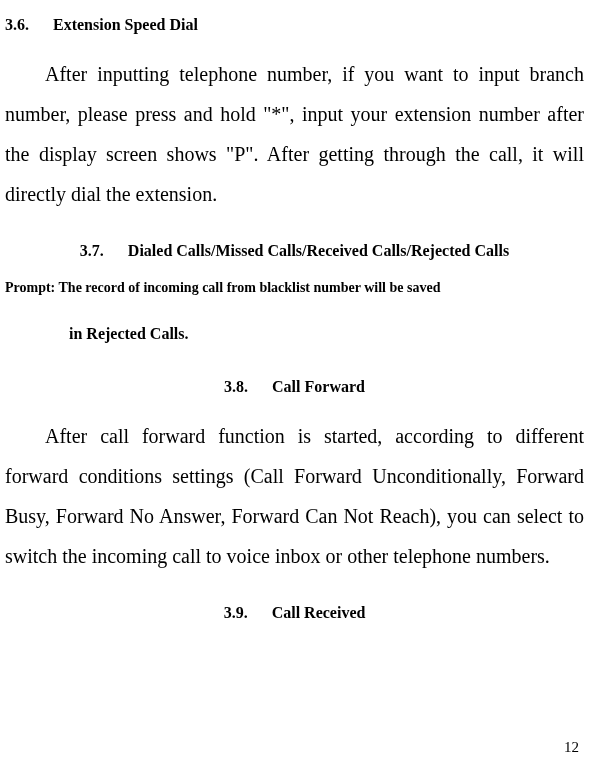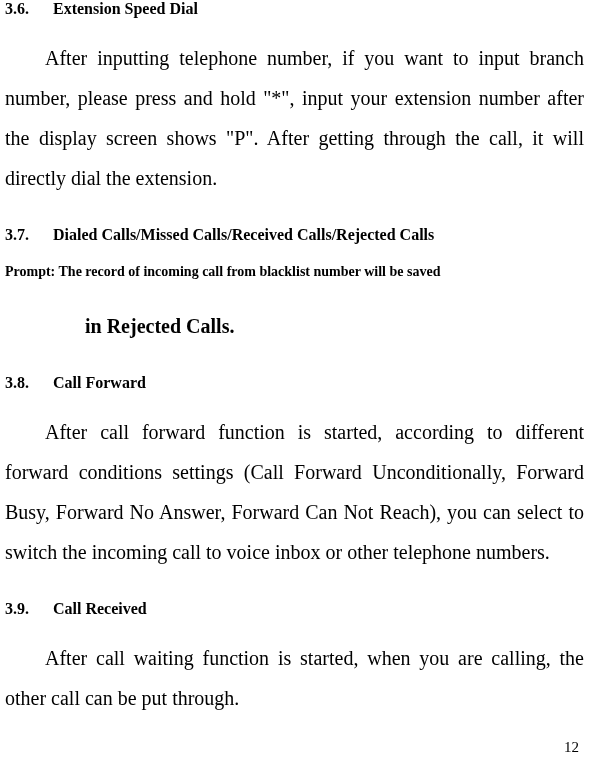--- a/index.html
+++ b/index.html
@@ -7,55 +7,56 @@
       padding: 0;
       font-family: "Times New Roman", Times, serif;
       background: #fff;
       color: #000;
       width: 589px;
       height: 768px;
       position: relative;
       box-sizing: border-box;
     }
     .page {
-      padding: 0 5px;
+      padding: 16px 5px;
       box-sizing: border-box;
     }
     .section-heading {
       font-weight: bold;
       font-size: 16px;
       margin-top: 0;
       margin-bottom: 12px;
     }
     .section-heading-spaced {
       font-weight: bold;
       font-size: 16px;
       margin-top: 28px;
       margin-bottom: 12px;
+      text-align: center;
     }
     .section-number {
       display: inline-block;
       margin-right: 24px;
     }
     .body-text {
       font-size: 20px;
       line-height: 2.0;
       text-align: justify;
       text-indent: 2em;
       margin-bottom: 0;
     }
     .prompt-text {
       font-size: 14px;
       font-weight: bold;
       line-height: 2.0;
       text-align: justify;
       margin-bottom: 0;
     }
     .prompt-line2 {
-      font-size: 20px;
+      font-size: 16px;
       font-weight: bold;
       line-height: 2.0;
       padding-left: 4em;
       margin-bottom: 0;
     }
     .page-number {
       position: absolute;
       bottom: 12px;
       right: 10px;
       font-size: 15px;
@@ -78,17 +79,16 @@
   <p class="prompt-line2">in Rejected Calls.</p>
 
   <div class="section-heading-spaced">
     <span class="section-number">3.8.</span><span>Call Forward</span>
   </div>
   <p class="body-text">After call forward function is started, according to different forward conditions settings (Call Forward Unconditionally, Forward Busy, Forward No Answer, Forward Can Not Reach), you can select to switch the incoming call to voice inbox or other telephone numbers.</p>
 
   <div class="section-heading-spaced">
     <span class="section-number">3.9.</span><span>Call Received</span>
   </div>
-  <p class="body-text">After call waiting function is started, when you are calling, the other call can be put through.</p>
 
 </div>
 
 <div class="page-number">12</div>
 
 </body></html>

